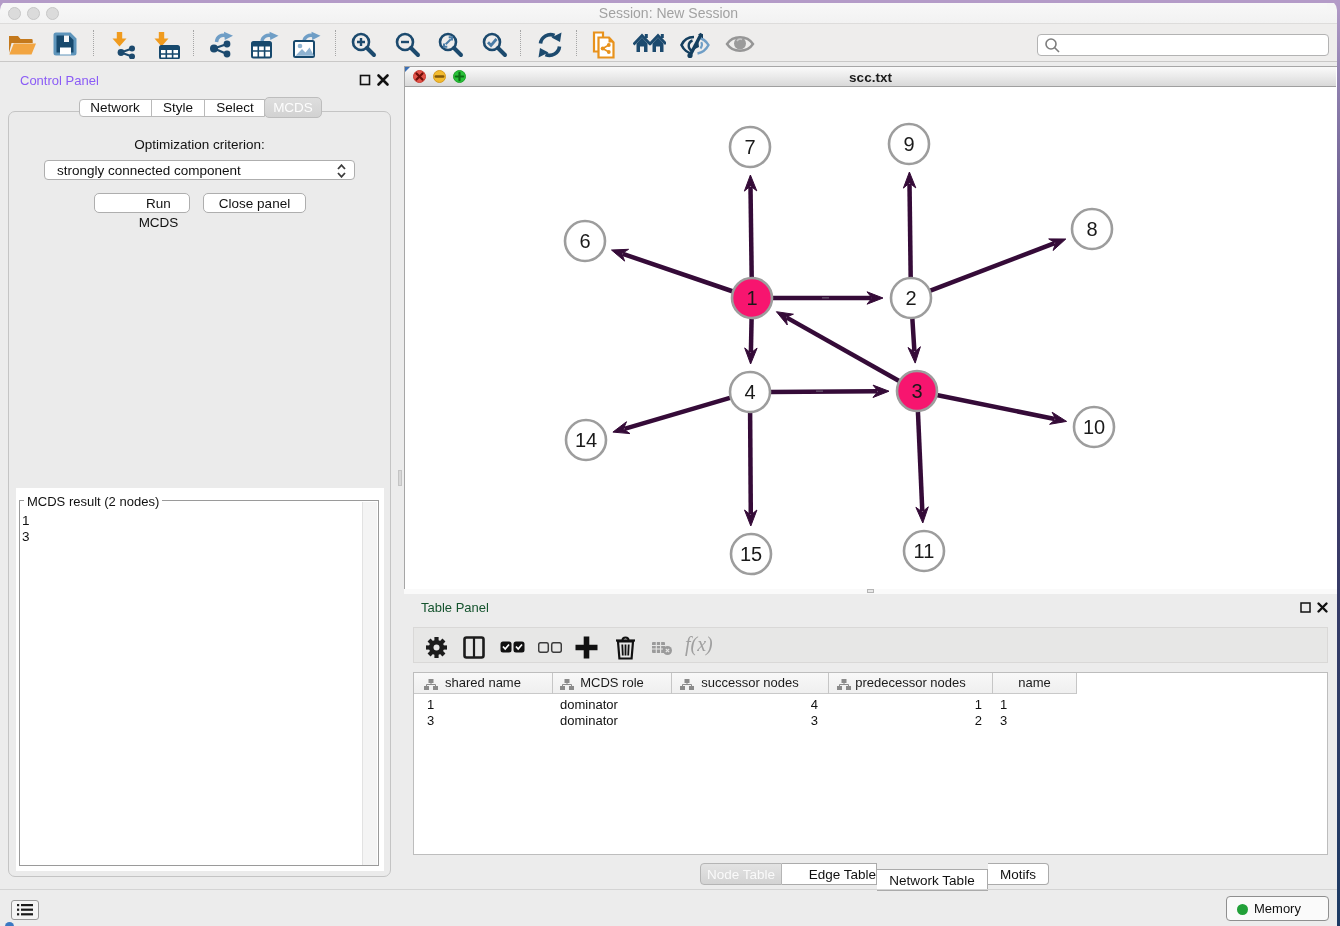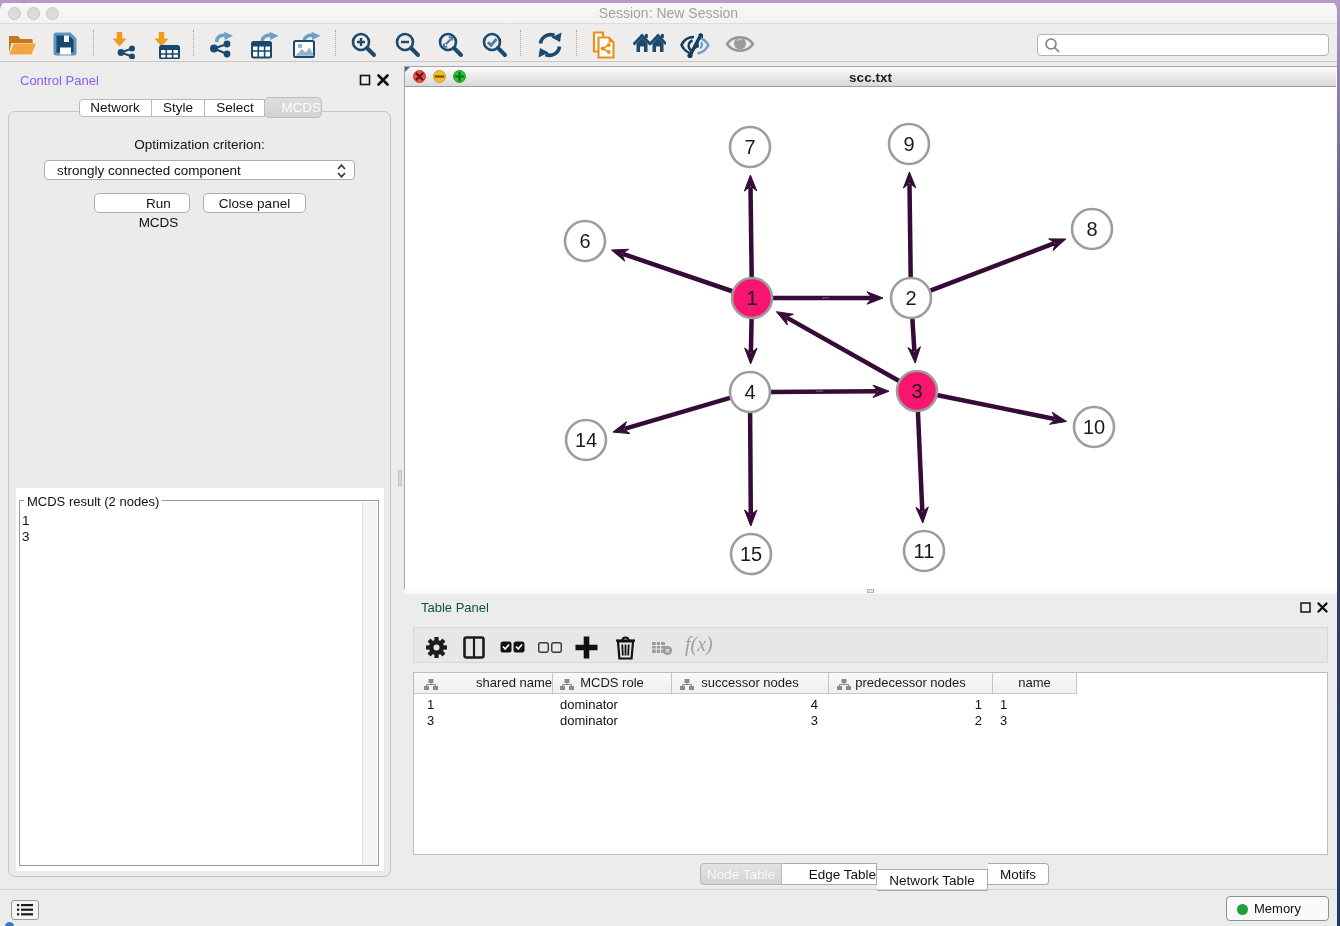--- a/index.html
+++ b/index.html
@@ -182,21 +182,21 @@
   </svg>
   <svg style="position:absolute;left:376px;top:73px;" width="14" height="14" viewBox="0 0 14 14">
     <path d="M2.5 2.5 L11.5 11.5 M11.5 2.5 L2.5 11.5" stroke="#111" stroke-width="2.6" stroke-linecap="round"></path>
   </svg>
   <div id="cp-box"></div>
 
   <div style="position:absolute;left:79px;top:99px;width:186px;height:18px;background:#fff;border:1px solid #b9b9b9;border-radius:4px 0 0 4px;"></div>
   <div style="position:absolute;left:79px;top:99px;width:72px;height:18px;font-size:13.5px;text-align:center;line-height:17px;color:#111;">Network</div>
   <div style="position:absolute;left:151px;top:99px;width:53px;height:18px;border-left:1px solid #b9b9b9;font-size:13.5px;text-align:center;line-height:17px;color:#111;">Style</div>
   <div style="position:absolute;left:204px;top:99px;width:61px;height:18px;border-left:1px solid #b9b9b9;font-size:13.5px;text-align:center;line-height:17px;color:#111;">Select</div>
-  <div style="position:absolute;left:264px;top:97px;width:58px;height:21px;background:linear-gradient(180deg,#dedede,#d2d2d2);border:1px solid #bdbdbd;border-radius:5px;font-size:13.5px;text-align:right;line-height:20px;color:#fdfdfd;">MCDS</div>
+  <div style="position:absolute;left:264px;top:97px;width:58px;height:21px;background:linear-gradient(180deg,#dedede,#d2d2d2);border:1px solid #bdbdbd;border-radius:5px;font-size:13.5px;text-align:center;line-height:20px;color:#fdfdfd;">MCDS</div>
 
   <div style="position:absolute;left:8px;top:137px;width:383px;text-align:center;font-size:13.5px;color:#111;">Optimization criterion:</div>
   <div style="position:absolute;left:44px;top:160px;width:311px;height:20px;background:#fff;border:1px solid #aeaeae;border-radius:4px;">
     <div style="position:absolute;left:12px;top:0;font-size:13.5px;line-height:19px;color:#111;">strongly connected component</div>
     <svg style="position:absolute;right:7px;top:3px;" width="11" height="14" viewBox="0 0 11 14">
       <path d="M2 5 L5.5 1.2 L9 5" fill="none" stroke="#3c3c3c" stroke-width="1.8"></path>
       <path d="M2 9 L5.5 12.8 L9 9" fill="none" stroke="#3c3c3c" stroke-width="1.8"></path>
     </svg>
   </div>
   <div style="position:absolute;left:94px;top:193px;width:96px;height:20px;background:#fff;border:1px solid #aeaeae;border-radius:5px;font-size:13.5px;text-align:center;line-height:19px;color:#111;padding-left:33px;">Run MCDS</div>
@@ -345,21 +345,21 @@
     </g>
     <g stroke="#e7e7e6" stroke-width="1.1">
       <path d="M0 4.5 h13 M0 8 h11 M4.3 1 v11 M8.6 1 v11"></path>
     </g>
     <path d="M13.8 7.8 l3.4 3.4 M17.2 7.8 l-3.4 3.4" stroke="#e7e7e6" stroke-width="1.2"></path>
   </svg>
   <div style="position:absolute;left:685px;top:633px;width:40px;font-size:20px;font-style:italic;font-family:'Liberation Serif',serif;color:#a0a0a0;">f(x)</div>
   <div style="position:absolute;left:413px;top:672px;width:915px;height:183px;background:#fff;border:1px solid #bdbdbd;"></div>
   <div style="position:absolute;left:414px;top:673px;width:663px;height:21px;background:linear-gradient(180deg,#f8f8f8,#efefef);border-bottom:1px solid #c9c9c9;"></div>
 
-  <div style="position:absolute;left:414px;top:673px;width:139px;height:21px;border-right:1px solid #c6c6c6;font-size:13px;color:#1b1b1b;text-align:right;line-height:20px;">shared name</div>
+  <div style="position:absolute;left:414px;top:673px;width:139px;height:21px;border-right:1px solid #c6c6c6;font-size:13px;color:#1b1b1b;text-align:center;line-height:20px;">shared name</div>
   <div style="position:absolute;left:553px;top:673px;width:119px;height:21px;border-right:1px solid #c6c6c6;font-size:13px;color:#1b1b1b;text-align:center;line-height:20px;">MCDS role</div>
   <div style="position:absolute;left:672px;top:673px;width:157px;height:21px;border-right:1px solid #c6c6c6;font-size:13px;color:#1b1b1b;text-align:center;line-height:20px;">successor nodes</div>
   <div style="position:absolute;left:829px;top:673px;width:164px;height:21px;border-right:1px solid #c6c6c6;font-size:13px;color:#1b1b1b;text-align:center;line-height:20px;">predecessor nodes</div>
   <div style="position:absolute;left:993px;top:673px;width:84px;height:21px;border-right:1px solid #c6c6c6;font-size:13px;color:#1b1b1b;text-align:center;line-height:20px;">name</div>
   <svg class="treeic" style="position:absolute;left:424px;top:679px;" width="14" height="11" viewBox="0 0 14 11">
       <g fill="#8a8a8a">
         <rect x="4.5" y="0" width="5" height="4"></rect>
         <rect x="0" y="7" width="5" height="4"></rect>
         <rect x="9" y="7" width="5" height="4"></rect>
       </g>

